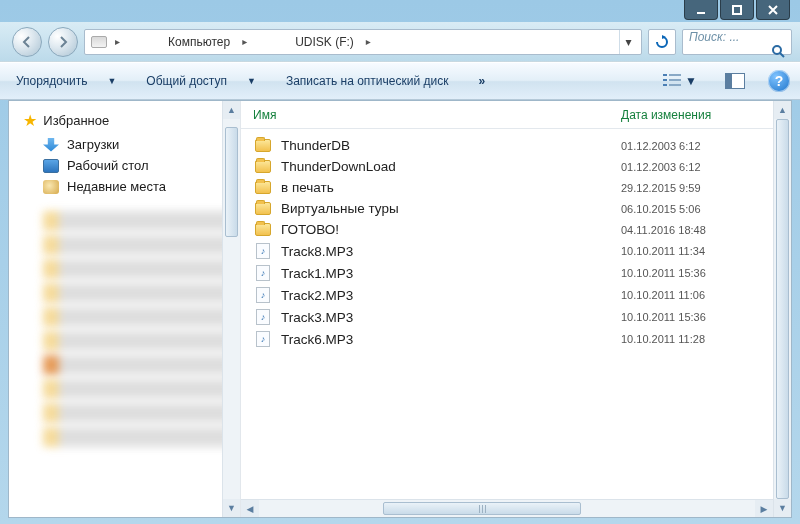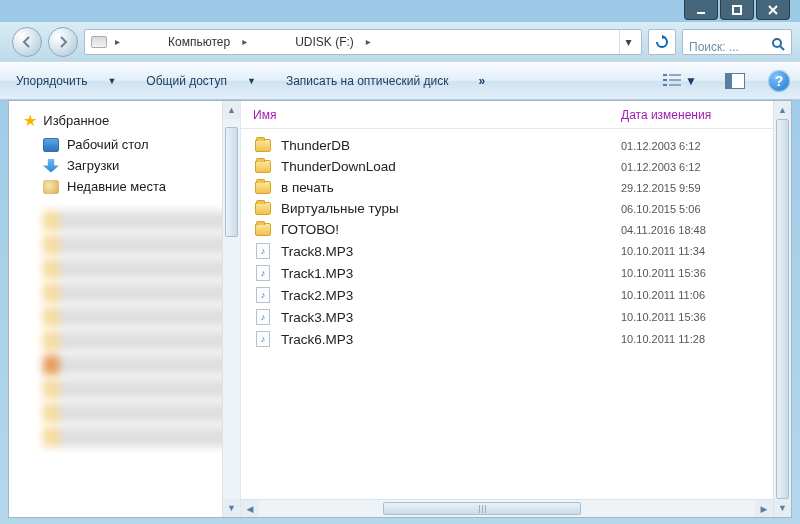--- a/index.html
+++ b/index.html
@@ -83,22 +83,24 @@
   }
   .refresh-cell {
     width:28px; height:26px;
     background:#fff; border:1px solid #a9bccd; border-radius:2px;
     display:flex;align-items:center;justify-content:center;
     color:#0a66b7;
   }
   .search {
     width:110px; height:26px;
     background:#fff; border:1px solid #a9bccd; border-radius:2px;
-    display:flex; align-items:flex-end;
+    display:flex; align-items:flex-start;
     padding:0 6px; color:#6d90a7;
+    font-style: italic;
+    flex-direction: column;
   }
   .search .mag { margin-left:auto; color:#2a6aa3; }
 
   
   .toolbar {
     height: 38px;
     background: linear-gradient(to bottom,#f7fbff 0%,#e3eff8 48%,#d1e3f0 52%,#e2effa 100%);
     border-top:1px solid #fff;
     border-bottom:1px solid #b5c9d8;
     display:flex; align-items:center;
@@ -195,21 +197,21 @@
   }
   .sidebar .thumb { top:8px; height:110px; }
 
   .content {
     flex:1; position:relative; overflow:hidden;
   }
   .headers {
     height:28px;
     border-bottom:1px solid #e3e8ed;
     display:flex; align-items:center;
-    font-size:12px; color:#a21caf;
+    font-size:12px; color:#15803d;
     padding-left:12px;
   }
   .col-name { flex:1; }
   .col-date { width:170px; }
   .rows { padding: 6px 0 0 0; }
   .row {
     display:flex; align-items:center;
     padding: 3px 0 3px 12px;
     font-size:13.5px; color:#222;
   }
@@ -349,26 +351,26 @@
 
 <div class="main">
 
   <div class="sidebar">
     <div class="sidebar-inner">
       <div class="fav-head">
         <span class="star">★</span>
         <span>Избранное</span>
       </div>
       <div class="fav-item">
+        <div class="ico downloads"></div>
+        <span>Загрузки</span>
+      </div>
+      <div class="fav-item">
         <div class="ico desktop"></div>
         <span>Рабочий стол</span>
-      </div>
-      <div class="fav-item">
-        <div class="ico downloads"></div>
-        <span>Загрузки</span>
       </div>
       <div class="fav-item">
         <div class="ico recent"></div>
         <span>Недавние места</span>
       </div>
 
       <div style="height:10px"></div>
       <div class="blur-item blur-folder"></div>
       <div class="blur-item blur-folder"></div>
       <div class="blur-item blur-folder"></div>

